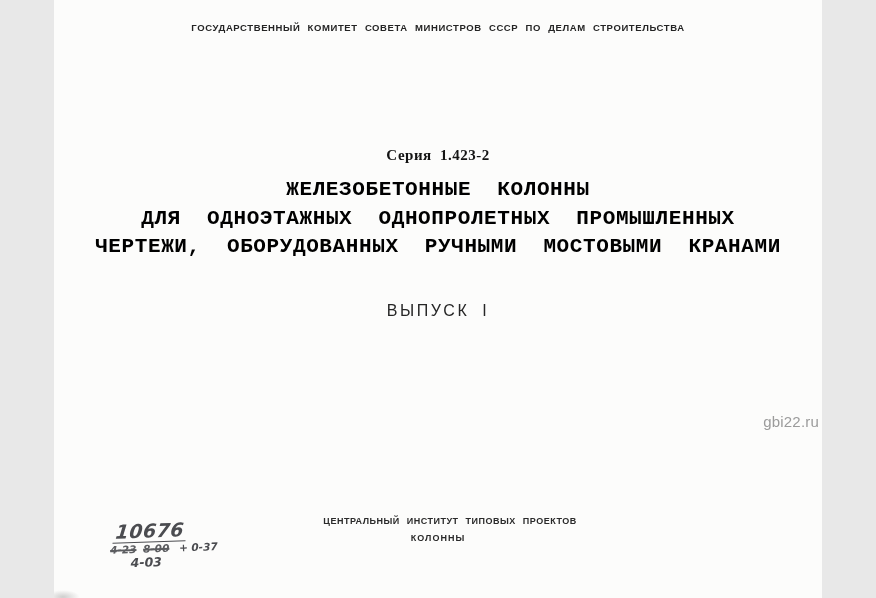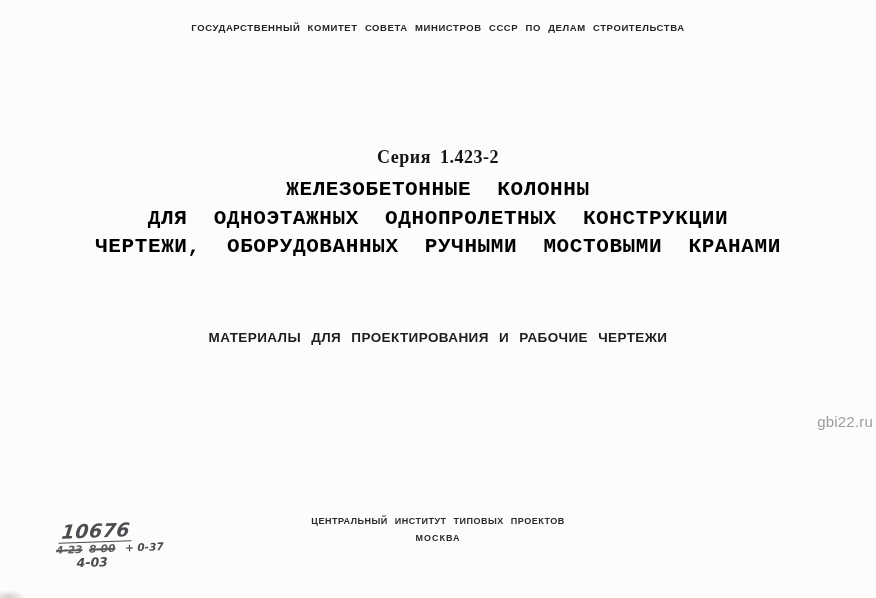--- a/index.html
+++ b/index.html
@@ -2,21 +2,21 @@
 <html><head>
 <meta charset="utf-8">
 <style>
   html, body {
     margin: 0;
     padding: 0;
     background: #e8e8e8;
   }
   .page {
     position: relative;
-    width: 876px;
+    width: 768px;
     height: 598px;
     margin: 0 auto;
     background: #fcfcfb;
     overflow: hidden;
     font-family: "Liberation Sans", sans-serif;
     color: #1e1e1e;
   }
   
   .page::after {
     content: "";
@@ -54,21 +54,21 @@
     top: 97px;
     font-size: 11.5px;
     font-weight: bold;
     letter-spacing: 0.5px;
     word-spacing: 5px;
     color: #1f1f1f;
   }
   .series-number {
     top: 147px;
     font-family: "Liberation Serif", serif;
-    font-size: 18px;
+    font-size: 15px;
     font-weight: bold;
     letter-spacing: 0.5px;
     word-spacing: 4px;
     color: #141414;
   }
   .main-title {
     top: 176px;
     font-family: Liberation Mono, monospace;
     font-size: 21px;
     font-weight: bold;
@@ -101,20 +101,21 @@
     color: #9b9b9b;
     letter-spacing: 0.2px;
   }
   .publisher-line1 {
     top: 516px;
     font-size: 9px;
     font-weight: bold;
     letter-spacing: 0.5px;
     word-spacing: 4px;
     color: #2a2a2a;
+    padding-left: 12px;
   }
   .publisher-line2 {
     top: 533px;
     font-size: 9px;
     font-weight: bold;
     letter-spacing: 1px;
     color: #2a2a2a;
   }
   
   .stamp {
@@ -165,32 +166,32 @@
 <div class="page">
 
   <div class="centered committee-line1">ГОСУДАРСТВЕННЫЙ КОМИТЕТ СОВЕТА МИНИСТРОВ СССР ПО ДЕЛАМ СТРОИТЕЛЬСТВА</div>
 
 
 
   <div class="centered series-number">Серия 1.423-2</div>
 
   <div class="centered main-title">
     <div>ЖЕЛЕЗОБЕТОННЫЕ КОЛОННЫ</div>
-    <div>ДЛЯ ОДНОЭТАЖНЫХ ОДНОПРОЛЕТНЫХ КОНСТРУКЦИИ</div>
+    <div>ДЛЯ ОДНОЭТАЖНЫХ ОДНОПРОЛЕТНЫХ ПРОМЫШЛЕННЫХ</div>
     <div>ЧЕРТЕЖИ, ОБОРУДОВАННЫХ РУЧНЫМИ МОСТОВЫМИ КРАНАМИ</div>
   </div>
 
-
-  <div class="centered issue-subtitle">МАТЕРИАЛЫ ДЛЯ ПРОЕКТИРОВАНИЯ И РАБОЧИЕ ЧЕРТЕЖИ</div>
+  <div class="centered issue-label">ВЫПУСК I</div>
+
 
   <div class="watermark">gbi22.ru</div>
 
   <div class="centered publisher-line1">ЦЕНТРАЛЬНЫЙ ИНСТИТУТ ТИПОВЫХ ПРОЕКТОВ</div>
 
-  <div class="centered publisher-line2">МОСКВА</div>
+  <div class="centered publisher-line2">КОЛОННЫ</div>
 
   <div class="stamp">
     <div>
       <span class="stamp-number">10676</span>
     </div>
     <div class="stamp-line2">
       <span class="stamp-crossed">4-23</span>
       <span class="stamp-crossed">8-00</span>
       <span class="stamp-added">+ 0-37</span>
     </div>

